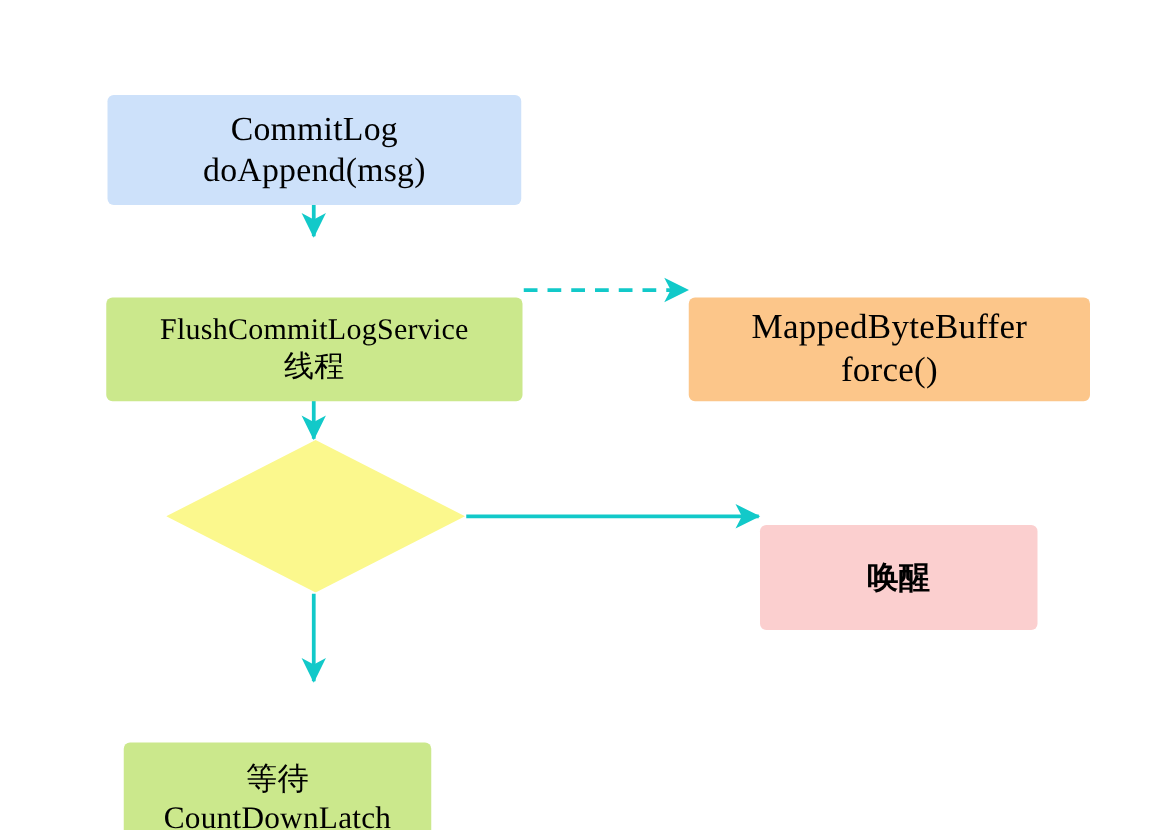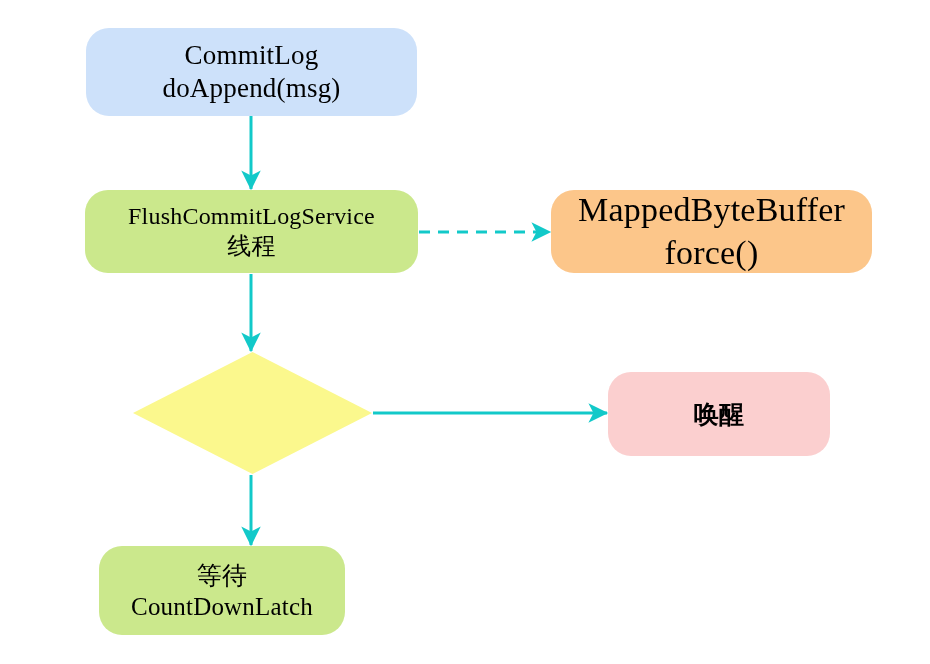--- a/index.html
+++ b/index.html
@@ -21,21 +21,22 @@
     display: flex;
     align-items: center;
     justify-content: center;
     text-align: center;
     color: #000000;
     line-height: 1.24;
     white-space: pre-line;
     letter-spacing: .2px;
   }
   .node.rect {
-    border-radius: 23px;
+    border-radius: 5px;
+    margin-top: 48px;
   }
   .node.diamond {
     background: transparent;
   }
   .diamond-shape {
     position: absolute;
     left: 0;
     top: 0;
     width: 100%;
     height: 100%;
@@ -72,21 +73,21 @@
         <line x1="373" y1="413" x2="607" y2="413" stroke="#12c9c9" stroke-width="3" marker-end="url(#arrowhead)"></line>
         <line x1="251" y1="475" x2="251" y2="545" stroke="#12c9c9" stroke-width="3" marker-end="url(#arrowhead)"></line>
       </g>
   </svg>
 
   <div id="node-layer">
       <div class="node rect" style="left: 86px; top: 28px; width: 331px; height: 88px; font-size: 27px; color: rgb(0, 0, 0); background: rgb(205, 225, 250);"><span style="white-space: pre-line;">CommitLog
 doAppend(msg)</span></div>
       <div class="node rect" style="left: 85px; top: 190px; width: 333px; height: 83px; font-size: 24px; color: rgb(0, 0, 0); background: rgb(203, 232, 140);"><span style="white-space: pre-line;">FlushCommitLogService
 线程</span></div>
-      <div class="node rect" style="left: 551px; top: 190px; width: 321px; height: 83px; font-size: 34px; color: rgb(0, 0, 0); background: rgb(252, 198, 138);"><span style="white-space: pre-line;">MappedByteBuffer
+      <div class="node rect" style="left: 551px; top: 190px; width: 321px; height: 83px; font-size: 28px; color: rgb(0, 0, 0); background: rgb(252, 198, 138);"><span style="white-space: pre-line;">MappedByteBuffer
 force()</span></div>
       <div class="node diamond" style="left: 133px; top: 352px; width: 239px; height: 122px; font-size: 25px; color: rgb(0, 0, 0);"><svg class="diamond-shape" viewBox="0 0 239 122" preserveAspectRatio="none">
           <polygon points="119.5,0 239,61 119.5,122 0,61" fill="#fbf88d"></polygon>
         </svg></div>
       <div class="node rect" style="left: 608px; top: 372px; width: 222px; height: 84px; font-size: 25px; color: rgb(0, 0, 0); background: rgb(251, 207, 207); font-weight: bold;"><span style="white-space: pre-line;">唤醒</span></div>
       <div class="node rect" style="left: 99px; top: 546px; width: 246px; height: 89px; font-size: 25px; color: rgb(0, 0, 0); background: rgb(203, 232, 140);"><span style="white-space: pre-line;">等待
 CountDownLatch</span></div>
     </div>
 
 </div>

